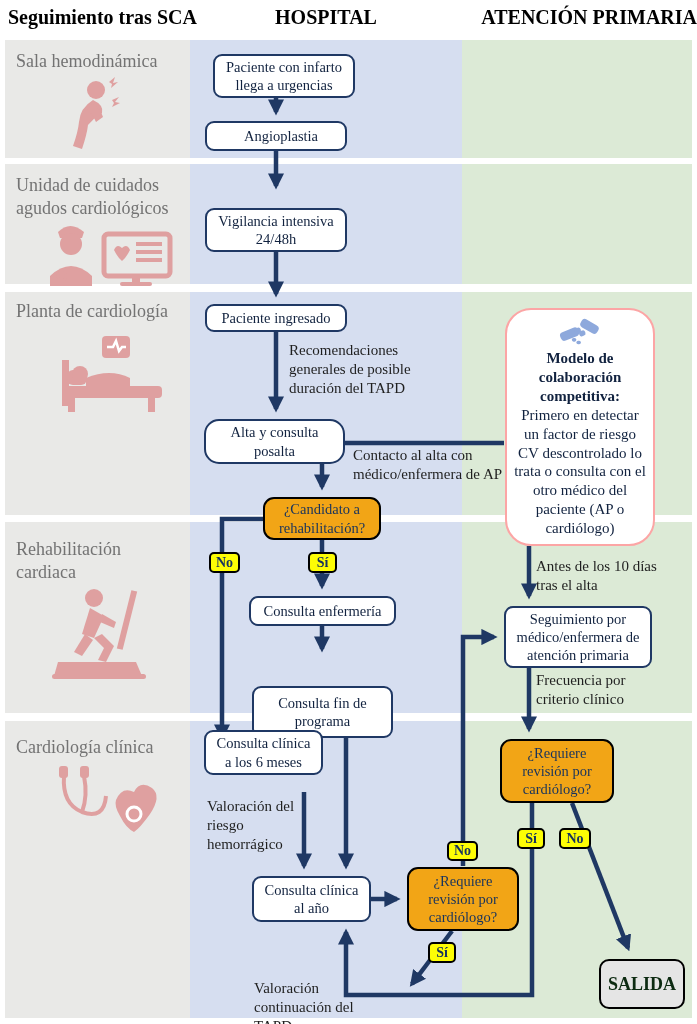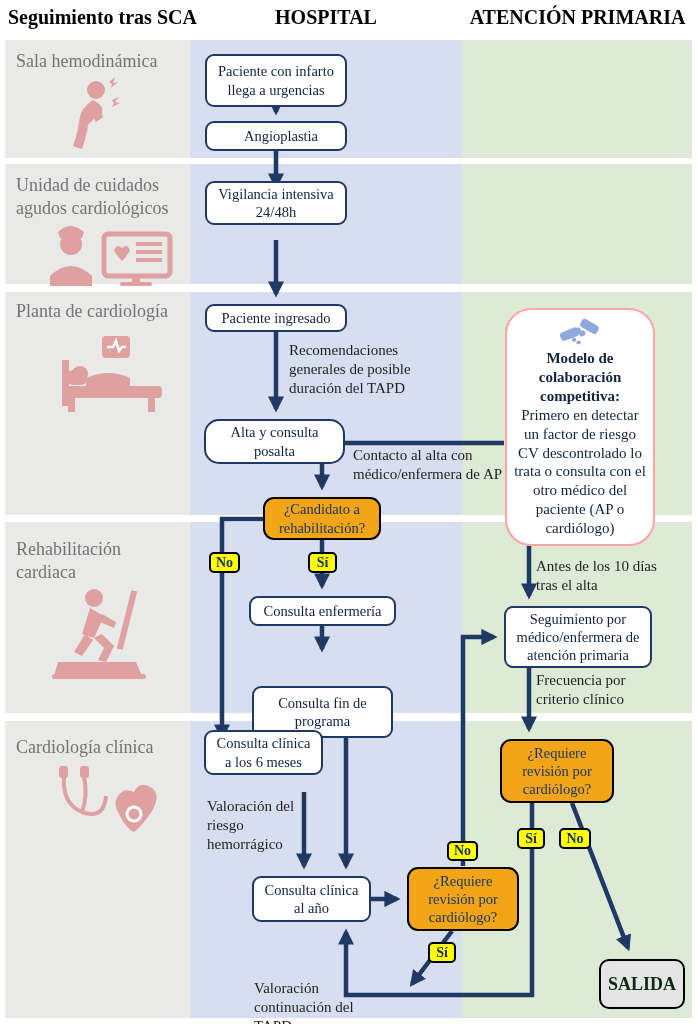--- a/index.html
+++ b/index.html
@@ -49,21 +49,21 @@
   <div class="band gray" style="top:522px;height:191px;"></div>
   <div class="band blue" style="top:522px;height:191px;"></div>
   <div class="band green" style="top:522px;height:191px;"></div>
 
   <div class="band gray" style="top:721px;height:297px;"></div>
   <div class="band blue" style="top:721px;height:297px;"></div>
   <div class="band green" style="top:721px;height:297px;"></div>
 
   <div class="hdr" style="left:8px;">Seguimiento tras SCA</div>
   <div class="hdr" style="left:190px;width:272px;text-align:center;">HOSPITAL</div>
-  <div class="hdr" style="left:458px;width:239px;text-align:center;">ATENCIÓN PRIMARIA</div>
+  <div class="hdr" style="left:458px;width:239px;text-align:right;">ATENCIÓN PRIMARIA</div>
 
   <div class="lane-label" style="left:16px;top:50px;width:172px;">Sala hemodinámica</div>
   <div class="lane-label" style="left:16px;top:174px;width:176px;">Unidad de cuidados agudos cardiológicos</div>
   <div class="lane-label" style="left:16px;top:300px;width:176px;">Planta de cardiología</div>
   <div class="lane-label" style="left:16px;top:538px;width:140px;">Rehabilitación cardiaca</div>
   <div class="lane-label" style="left:16px;top:736px;width:176px;">Cardiología clínica</div>
 
   <svg class="icon" style="left:52px;top:76px;" width="76" height="76" viewBox="0 0 76 76">
     <g fill="#dfa0a0">
       <circle cx="44" cy="14" r="9"></circle>
@@ -151,23 +151,23 @@
       <path d="M371 899 H397" marker-end="url(#ah)"></path>
       <path d="M463 866 V637 H494" marker-end="url(#ah)"></path>
       <path d="M529 546 V596" marker-end="url(#ah)"></path>
       <path d="M529 668 V729" marker-end="url(#ah)"></path>
       <path d="M532 803 V995 H346 V932" marker-end="url(#ah)"></path>
       <path d="M452 931 L412 984" marker-end="url(#ah)"></path>
       <path d="M572 803 L628 948" marker-end="url(#ah)"></path>
     </g>
   </svg>
 
-  <div class="node" style="left:205px;top:54px;width:142px;height:53px;text-align:center;">Paciente con infarto llega a urgencias</div>
+  <div class="node" style="left:213px;top:54px;width:142px;height:44px;text-align:center;">Paciente con infarto llega a urgencias</div>
   <div class="node" style="left:205px;top:121px;width:142px;height:30px;padding-left:16px;">Angioplastia</div>
-  <div class="node" style="left:205px;top:181px;width:142px;height:44px;font-family:Liberation Serif, serif;">Vigilancia intensiva 24/48h</div>
+  <div class="node" style="left:205px;top:208px;width:142px;height:44px;font-family:Liberation Serif, serif;">Vigilancia intensiva 24/48h</div>
   <div class="node" style="left:205px;top:304px;width:142px;height:28px;">Paciente ingresado</div>
   <div class="node" style="left:204px;top:419px;width:141px;height:45px;border-radius:15px;">Alta y consulta posalta</div>
   <div class="node orange" style="left:263px;top:497px;width:118px;height:43px;">¿Candidato a rehabilitación?</div>
   <div class="node" style="left:249px;top:596px;width:147px;height:30px;">Consulta enfermería</div>
   <div class="node" style="left:252px;top:686px;width:141px;height:52px;">Consulta fin de programa</div>
   <div class="node" style="left:204px;top:730px;width:119px;height:45px;">Consulta clínica a los 6 meses</div>
   <div class="node" style="left:252px;top:876px;width:119px;height:46px;">Consulta clínica al año</div>
   <div class="node orange" style="left:407px;top:867px;width:112px;height:64px;">¿Requiere revisión por cardiólogo?</div>
 
   <div class="modelo">

